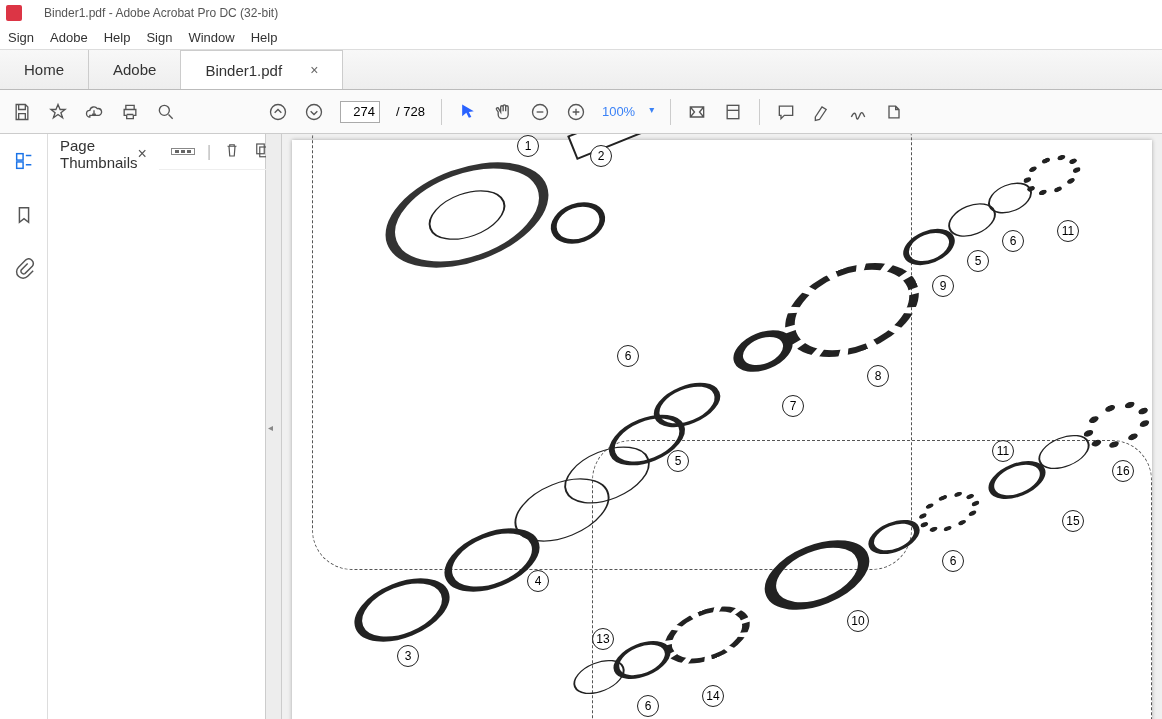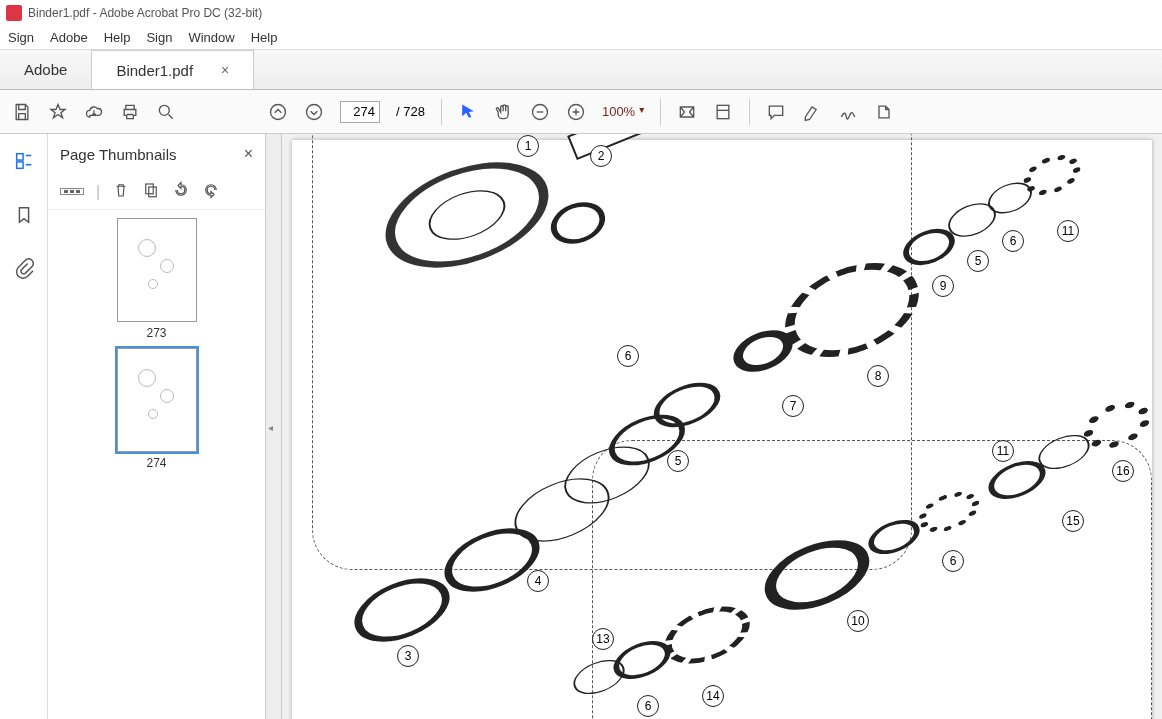--- a/index.html
+++ b/index.html
@@ -1,51 +1,51 @@
 <!DOCTYPE html>
 <html><head>
 <meta charset="utf-8">
 <style>
 * { margin: 0; padding: 0; box-sizing: border-box; font-family: "Segoe UI", Arial, sans-serif; }
 body { width: 1162px; height: 719px; background: #fff; overflow: hidden; position: relative; }
 
 
-.title-bar { height: 26px; display: flex; align-items: center; padding: 0 6px; background: #fff; font-size: 12px; color: #555; }
+.title-bar { height: 26px; display: flex; align-items: center; padding: 0 6px; background: #fff; font-size: 12px; color: #555; gap: 16px; }
 .title-bar .app-icon { width: 16px; height: 16px; margin-right: 6px; background: #dc3545; border-radius: 2px; }
 
 
 .menu-bar { height: 24px; display: flex; align-items: center; padding: 0 8px; gap: 16px; font-size: 13px; color: #333; border-bottom: 1px solid #ddd; }
 .menu-bar span { cursor: default; }
 
 
 .tab-bar { height: 40px; display: flex; align-items: stretch; background: linear-gradient(#f8f8f8,#eee); border-bottom: 1px solid #bbb; }
 .tab { padding: 0 24px; display: flex; align-items: center; font-size: 15px; color: #333; border-right: 1px solid #ccc; }
 .tab.doc { background: #fff; border-top: 1px solid #ccc; gap: 28px; }
 .tab.doc .close { font-size: 14px; color: #666; }
 
 
 .toolbar { height: 44px; display: flex; align-items: center; padding: 0 12px; border-bottom: 1px solid #ccc; background: #fafafa; gap: 16px; }
 .toolbar .sep { width: 1px; height: 26px; background: #ccc; }
 .tb-icon { width: 20px; height: 20px; display:flex; align-items:center; justify-content:center; color:#555; }
 .tb-icon svg { width:20px; height:20px; stroke:#555; fill:none; stroke-width:1.6; }
 .page-input { width: 40px; height: 22px; text-align: right; border: 1px solid #aaa; font-size: 13px; padding: 0 4px; }
 .page-total { font-size: 13px; color: #000000; }
-.zoom-sel { font-size: 13px; color: #7f1d1d; display:flex; gap:4px;}
+.zoom-sel { font-size: 13px; color: #3b82f6; display:flex; gap:14px;}
 .zoom-sel .chev { font-size: 10px; }
 
 
 .main { position: absolute; top: 134px; bottom: 0; left: 0; right: 0; display: flex; }
 
 
 .left-rail { width: 48px; background: #fff; border-right: 1px solid #ddd; display: flex; flex-direction: column; align-items: center; padding-top: 16px; gap: 28px; }
 .left-rail svg { width:22px; height:22px; stroke:#555; fill:none; stroke-width:1.6; }
 .left-rail .active svg { stroke:#1a73e8; }
 
 
-.thumbs-panel { width: 218px; background: #fff; border-right: 1px solid #ccc; display:flex; flex-direction:column; }
+.thumbs-panel { width: 218px; background: #fff; border-right: 1px solid #ccc; display:flex; flex-direction:row; }
 .thumbs-header { height: 40px; display:flex; align-items:center; justify-content:space-between; padding: 0 12px; font-size: 15px; color:#333; }
 .thumbs-header .close { font-size: 16px; color:#555; }
 .thumbs-tools { height: 36px; display:flex; align-items:center; gap:12px; padding: 0 12px; border-bottom:1px solid #eee; }
 .thumbs-tools svg { width:18px; height:18px; stroke:#555; fill:none; stroke-width:1.6; }
 .thumbs-tools .box { border:1px solid #888; padding:1px 3px; font-size:10px; display:flex; gap:2px;}
 .thumbs-tools .box span{width:4px;height:3px;background:#666;}
 .thumbs-list { flex:1; overflow:hidden; padding: 8px 0; display:flex; flex-direction:column; align-items:center; gap: 8px; }
 .thumb { display:flex; flex-direction:column; align-items:center; gap:4px; }
 .thumb .page { width: 80px; height: 104px; border:1px solid #999; background:#fff; position:relative; }
 .thumb.sel .page { outline: 2px solid #4a90e2; }
@@ -78,20 +78,23 @@
 <div class="menu-bar">
   <span>Sign</span>
   <span>Adobe</span>
   <span>Help</span>
   <span>Sign</span>
   <span>Window</span>
   <span>Help</span>
 </div>
 
 <div class="tab-bar">
+  <div class="tab">
+      <span>Home</span>
+    </div>
   <div class="tab">
       <span>Adobe</span>
     </div>
   <div class="tab doc">
     <span>Binder1.pdf</span>
     <span class="close">×</span>
   </div>
 </div>
 
 <div class="toolbar">

